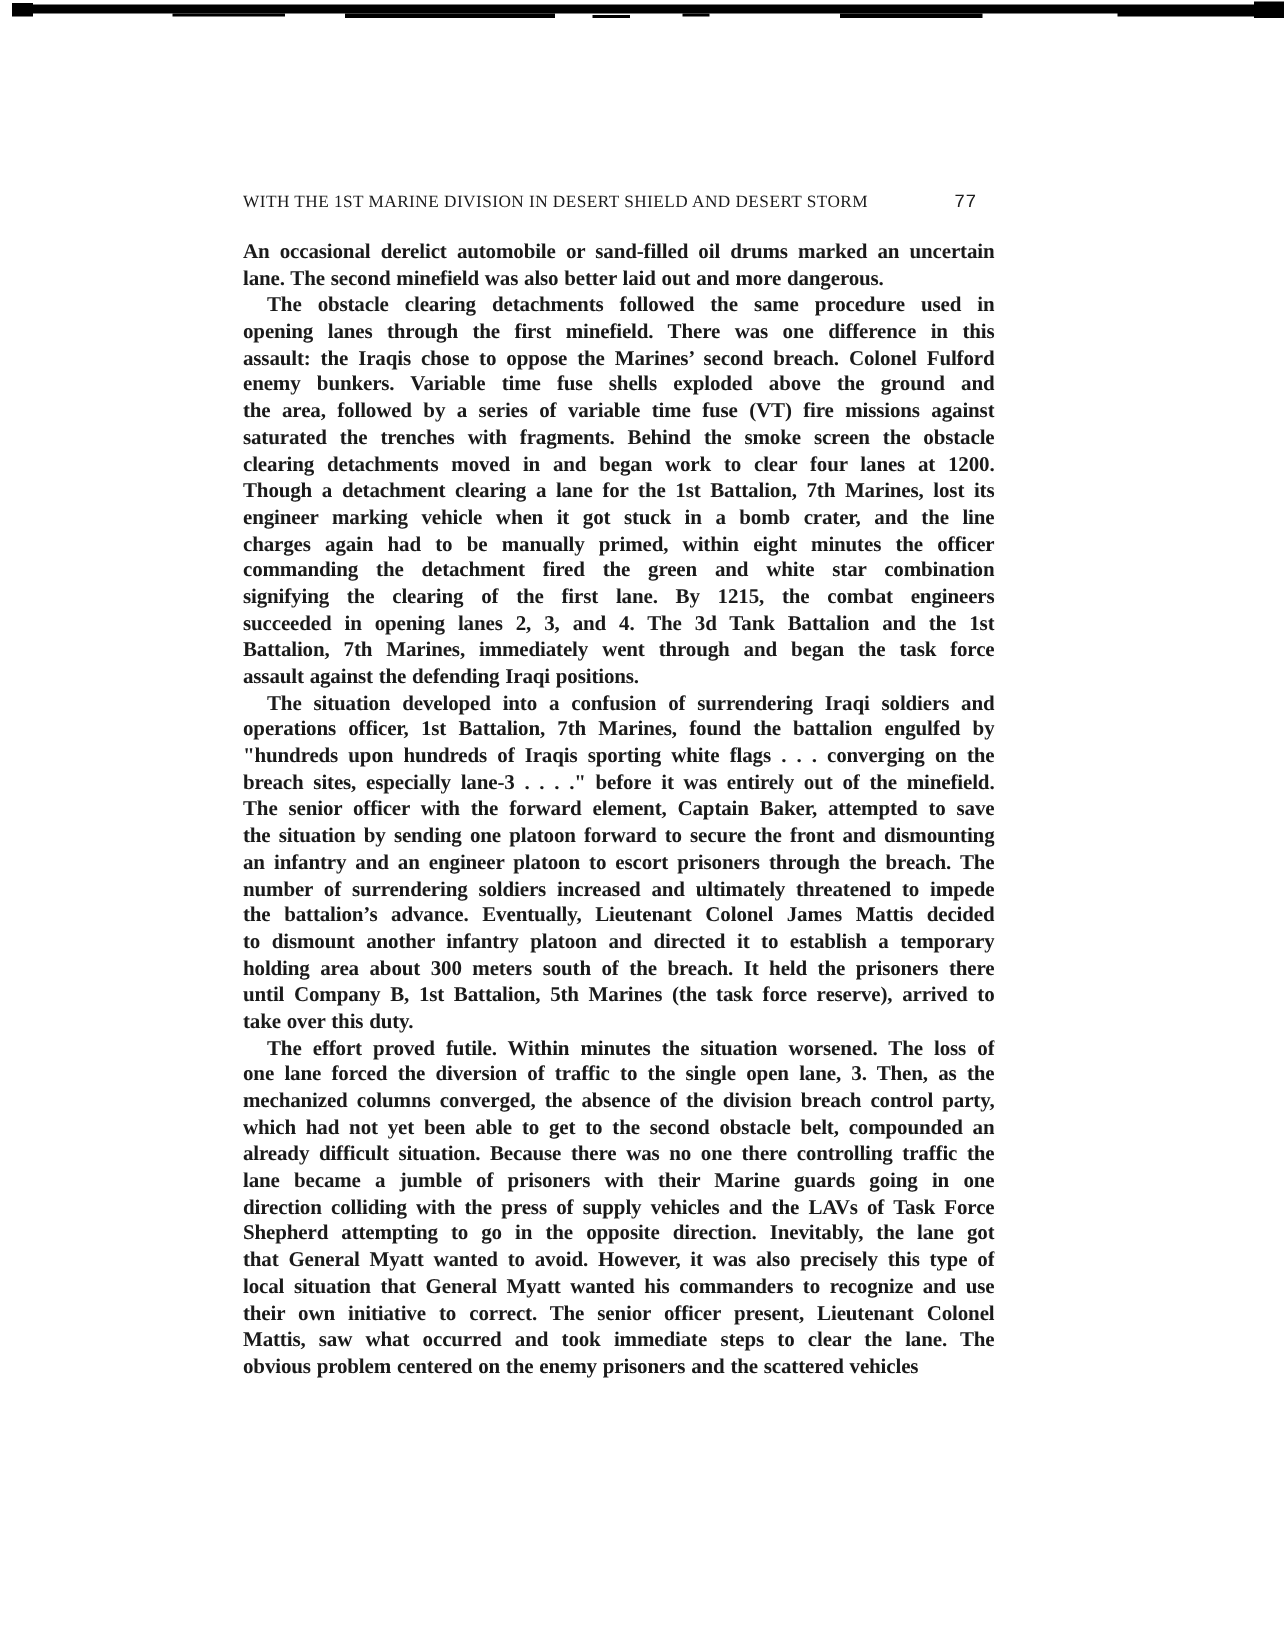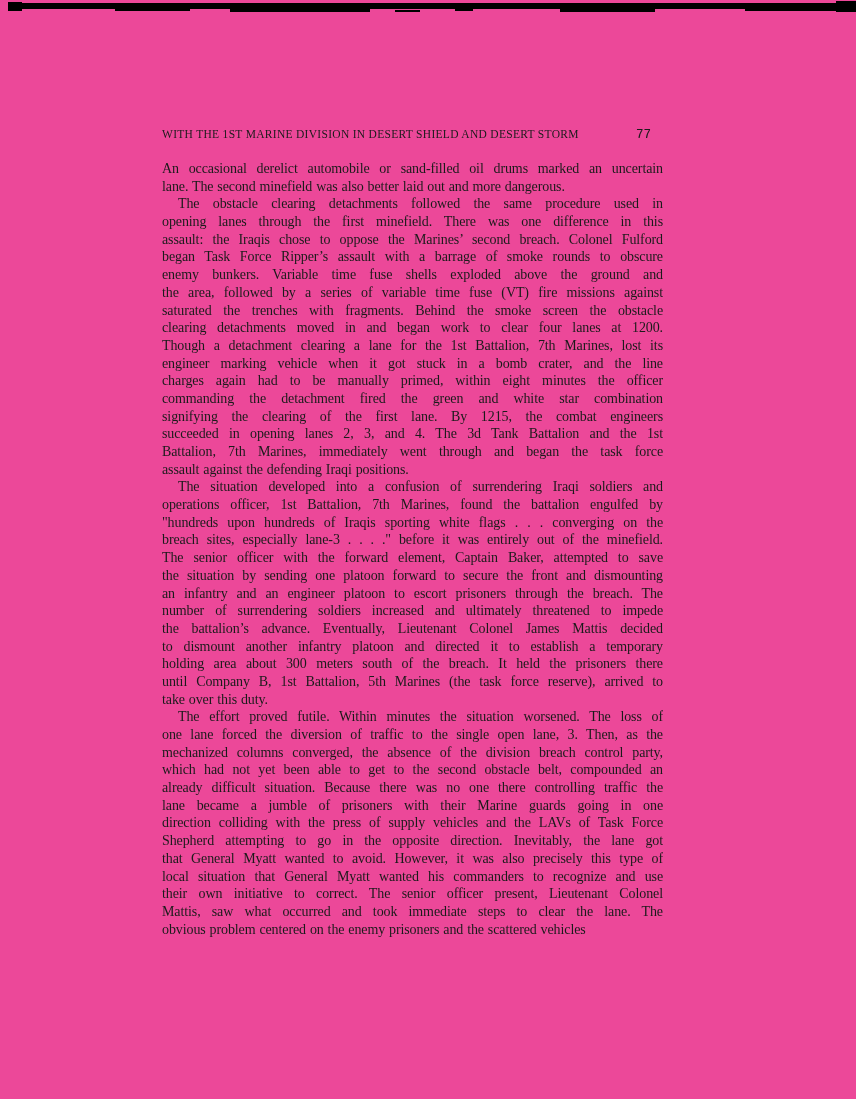--- a/index.html
+++ b/index.html
@@ -4,21 +4,21 @@
 <style>
   html, body {
     margin: 0;
     padding: 0;
     background: #e8e8e6;
   }
   .scan {
     position: relative;
     width: 856px;
     height: 1099px;
-    background: #ec4899;
+    background: #ffffff;
     overflow: hidden;
     font-family: "Liberation Serif", serif;
     color: #1b1b1b;
   }
   
   .artifact {
     position: absolute;
     background: #000000;
   }
   .running-header {
@@ -49,20 +49,21 @@
     letter-spacing: -0.1px;
     word-spacing: 0.5px;
   }
   .body-text .line {
     text-align: justify;
     text-align-last: justify;
     text-justify: inter-word;
     height: 17.7px;
     overflow: hidden;
     white-space: nowrap;
+    font-weight: bold;
   }
   .body-text .line.last {
     text-align-last: left;
   }
   .body-text .line.indent {
     text-indent: 16px;
   }
 </style>
 </head>
 <body>
@@ -85,21 +86,20 @@
     <span>WITH THE 1ST MARINE DIVISION IN DESERT SHIELD AND DESERT STORM</span>
     <span class="page-num">77</span>
   </header>
 
   <main class="body-text" id="body-text">
       <div class="line">An occasional derelict automobile or sand-filled oil drums marked an uncertain</div>
       <div class="line last">lane. The second minefield was also better laid out and more dangerous.</div>
       <div class="line indent">The obstacle clearing detachments followed the same procedure used in</div>
       <div class="line">opening lanes through the first minefield. There was one difference in this</div>
       <div class="line">assault: the Iraqis chose to oppose the Marines’ second breach. Colonel Fulford</div>
-      <div class="line">began Task Force Ripper’s assault with a barrage of smoke rounds to obscure</div>
       <div class="line">enemy bunkers. Variable time fuse shells exploded above the ground and</div>
       <div class="line">the area, followed by a series of variable time fuse (VT) fire missions against</div>
       <div class="line">saturated the trenches with fragments. Behind the smoke screen the obstacle</div>
       <div class="line">clearing detachments moved in and began work to clear four lanes at 1200.</div>
       <div class="line">Though a detachment clearing a lane for the 1st Battalion, 7th Marines, lost its</div>
       <div class="line">engineer marking vehicle when it got stuck in a bomb crater, and the line</div>
       <div class="line">charges again had to be manually primed, within eight minutes the officer</div>
       <div class="line">commanding the detachment fired the green and white star combination</div>
       <div class="line">signifying the clearing of the first lane. By 1215, the combat engineers</div>
       <div class="line">succeeded in opening lanes 2, 3, and 4. The 3d Tank Battalion and the 1st</div>

